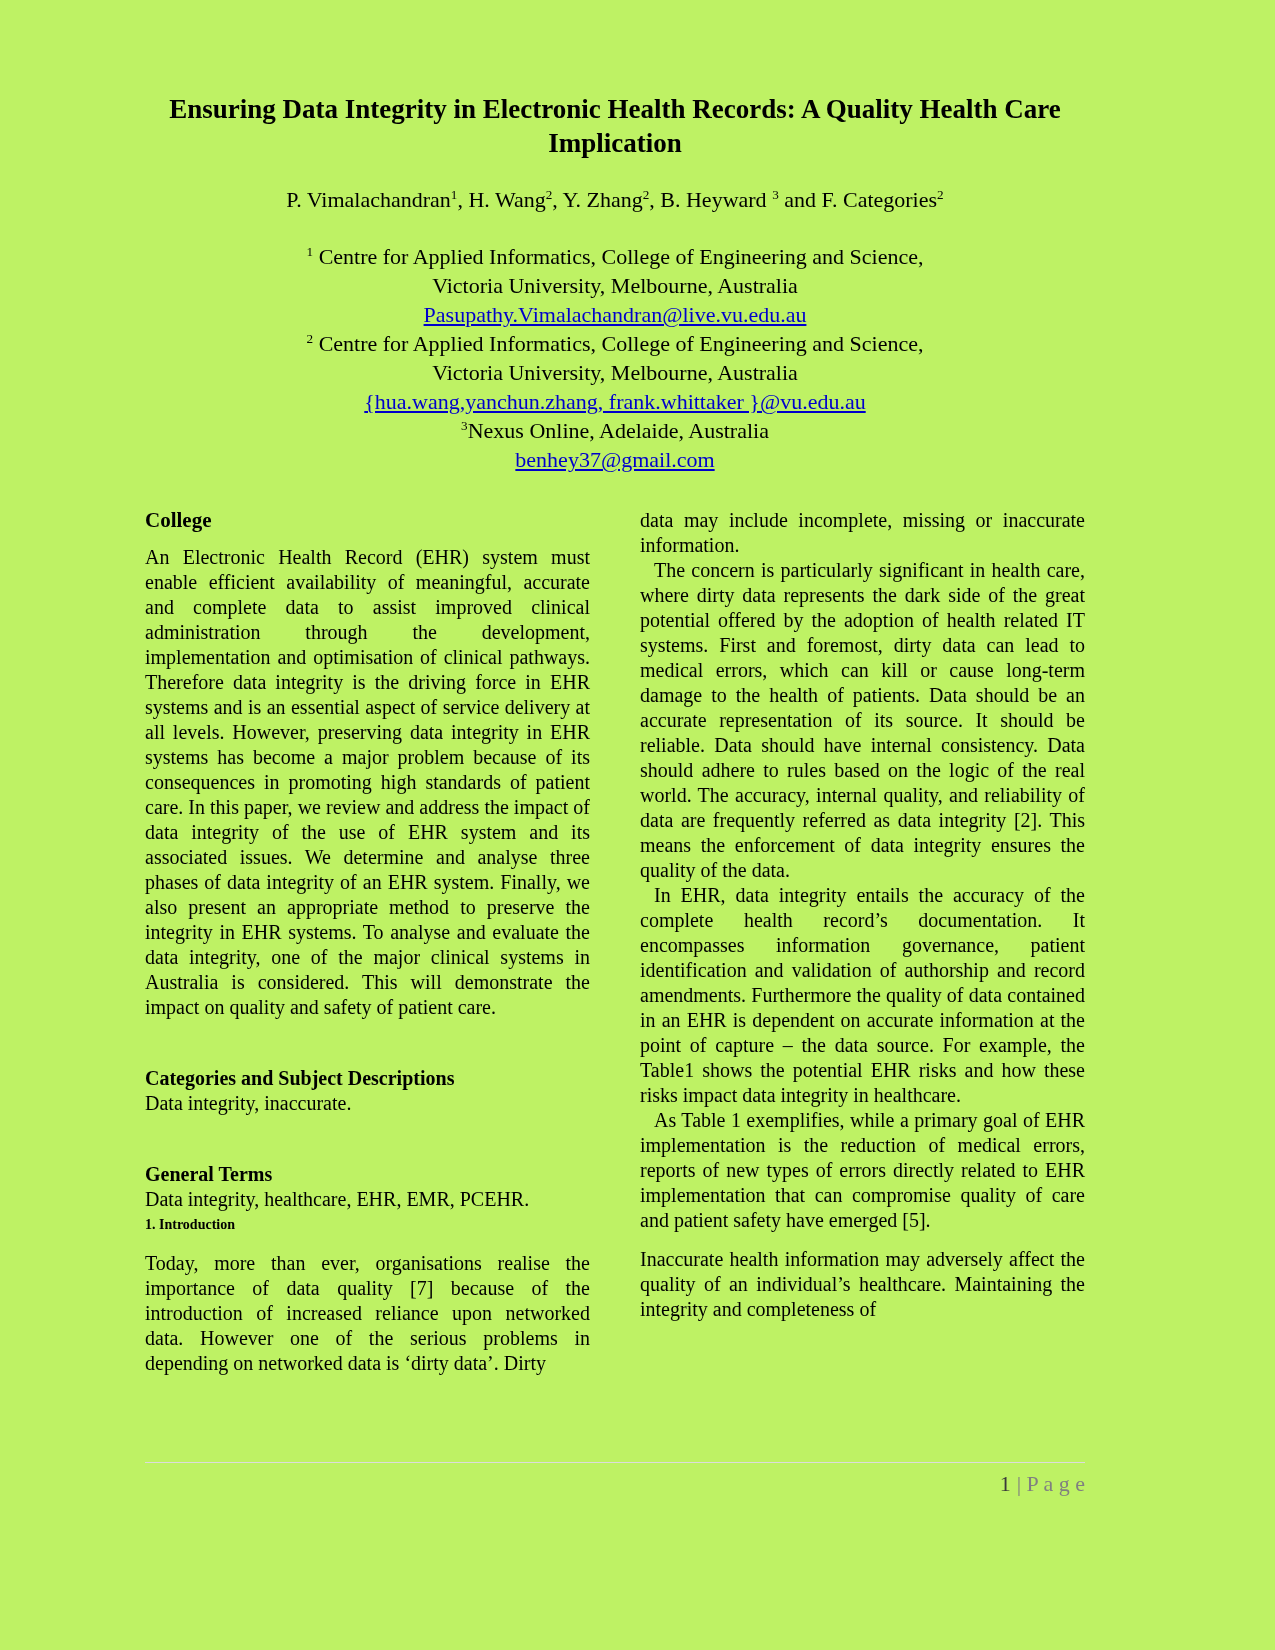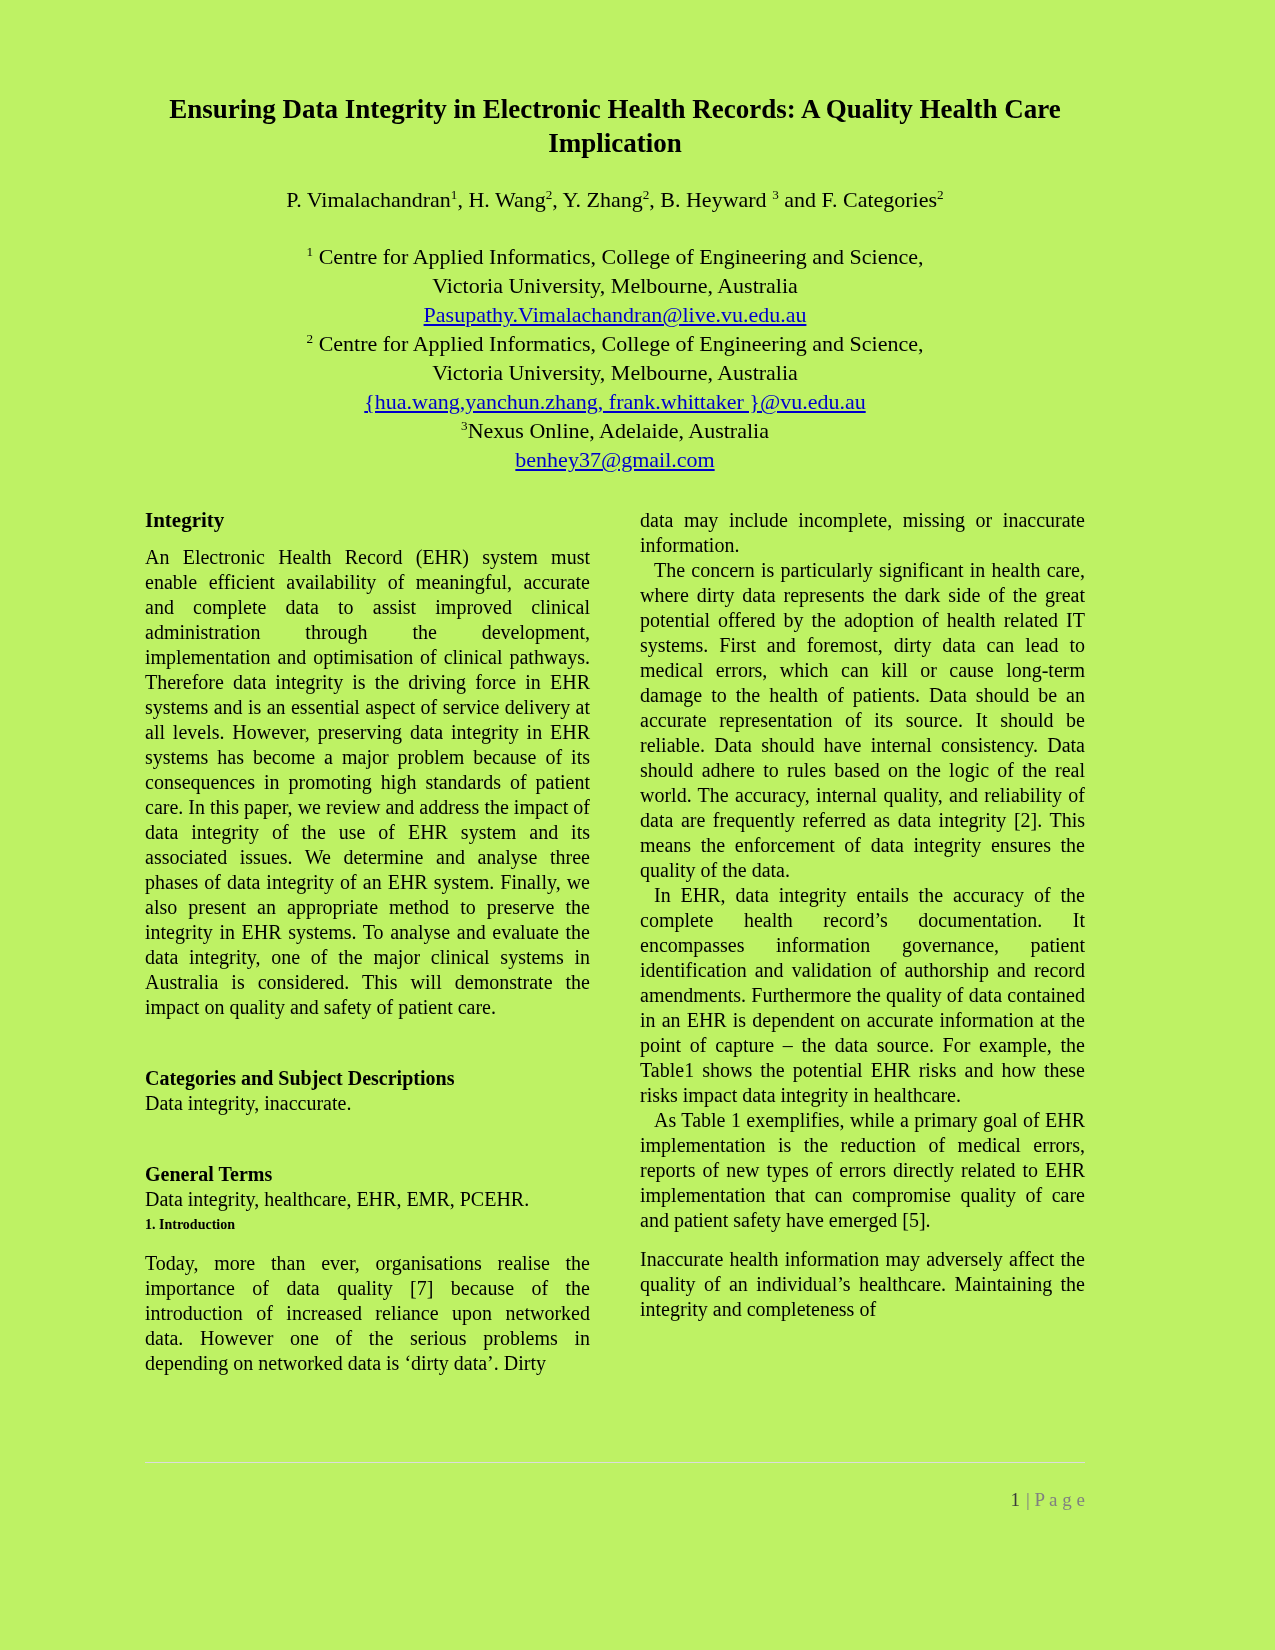--- a/index.html
+++ b/index.html
@@ -58,23 +58,23 @@
   .h-sub { font-size: 20px; margin-top: 46px; }
   .h-intro { font-size: 14px; margin-bottom: 14px; }
   .indent { text-indent: 14px; }
   .para-gap { margin-top: 14px !important; }
   .footer {
     position: absolute;
     left: 145px;
     right: 190px;
     top: 1462px;
     border-top: 1px solid #dcdcdc;
-    padding-top: 26px;
+    padding-top: 8px;
     text-align: right;
-    font-size: 19px;
+    font-size: 22px;
     color: #808080;
   }
   .footer .page-num { color: #3a3a3a; margin-right: 6px; }
 </style>
 </head>
 <body>
 
 <div class="page">
 
   <h1 class="title">Ensuring Data Integrity in Electronic Health Records: A Quality Health Care Implication</h1>
@@ -90,21 +90,21 @@
     <div class="aff-line"><sup>2</sup><span> Centre for Applied Informatics, College of Engineering and Science,</span></div>
     <div class="aff-line"><span>Victoria University, Melbourne, Australia</span></div>
     <div class="aff-line"><a href="#" class="email-link">{hua.wang,yanchun.zhang, frank.whittaker }@vu.edu.au</a></div>
     <div class="aff-line"><sup>3</sup><span>Nexus Online, Adelaide, Australia</span></div>
     <div class="aff-line"><a href="#" class="email-link">benhey37@gmail.com</a></div>
   </div>
 
   <div class="columns">
 
     <div class="col">
-      <h2 class="heading h-abstract">Integrity</h2>
+      <h2 class="heading h-abstract">College</h2>
       <p>An Electronic Health Record (EHR) system must enable efficient availability of meaningful, accurate and complete data to assist improved clinical administration through the development, implementation and optimisation of clinical pathways. Therefore data integrity is the driving force in EHR systems and is an essential aspect of service delivery at all levels.  However, preserving data integrity in EHR systems has become a major problem because of its consequences in promoting high standards of patient care. In this paper, we review and address the impact of data integrity of the use of EHR system and its associated issues. We determine and analyse three phases of data integrity of an EHR system. Finally, we also present an appropriate method to preserve the integrity in EHR systems. To analyse and evaluate the data integrity, one of the major clinical systems in Australia is considered. This will demonstrate the impact on quality and safety of patient care.</p>
 
       <h2 class="heading h-sub">Categories and Subject Descriptions</h2>
       <p>Data integrity, inaccurate.</p>
 
       <h2 class="heading h-sub">General Terms</h2>
       <p>Data integrity, healthcare, EHR, EMR, PCEHR.</p>
 
       <h2 class="heading h-intro">1. Introduction</h2>
       <p>Today, more than ever, organisations realise the importance of data quality [7] because of the introduction of increased reliance upon networked data. However one of the serious problems in depending on networked data is ‘dirty data’. Dirty</p>

